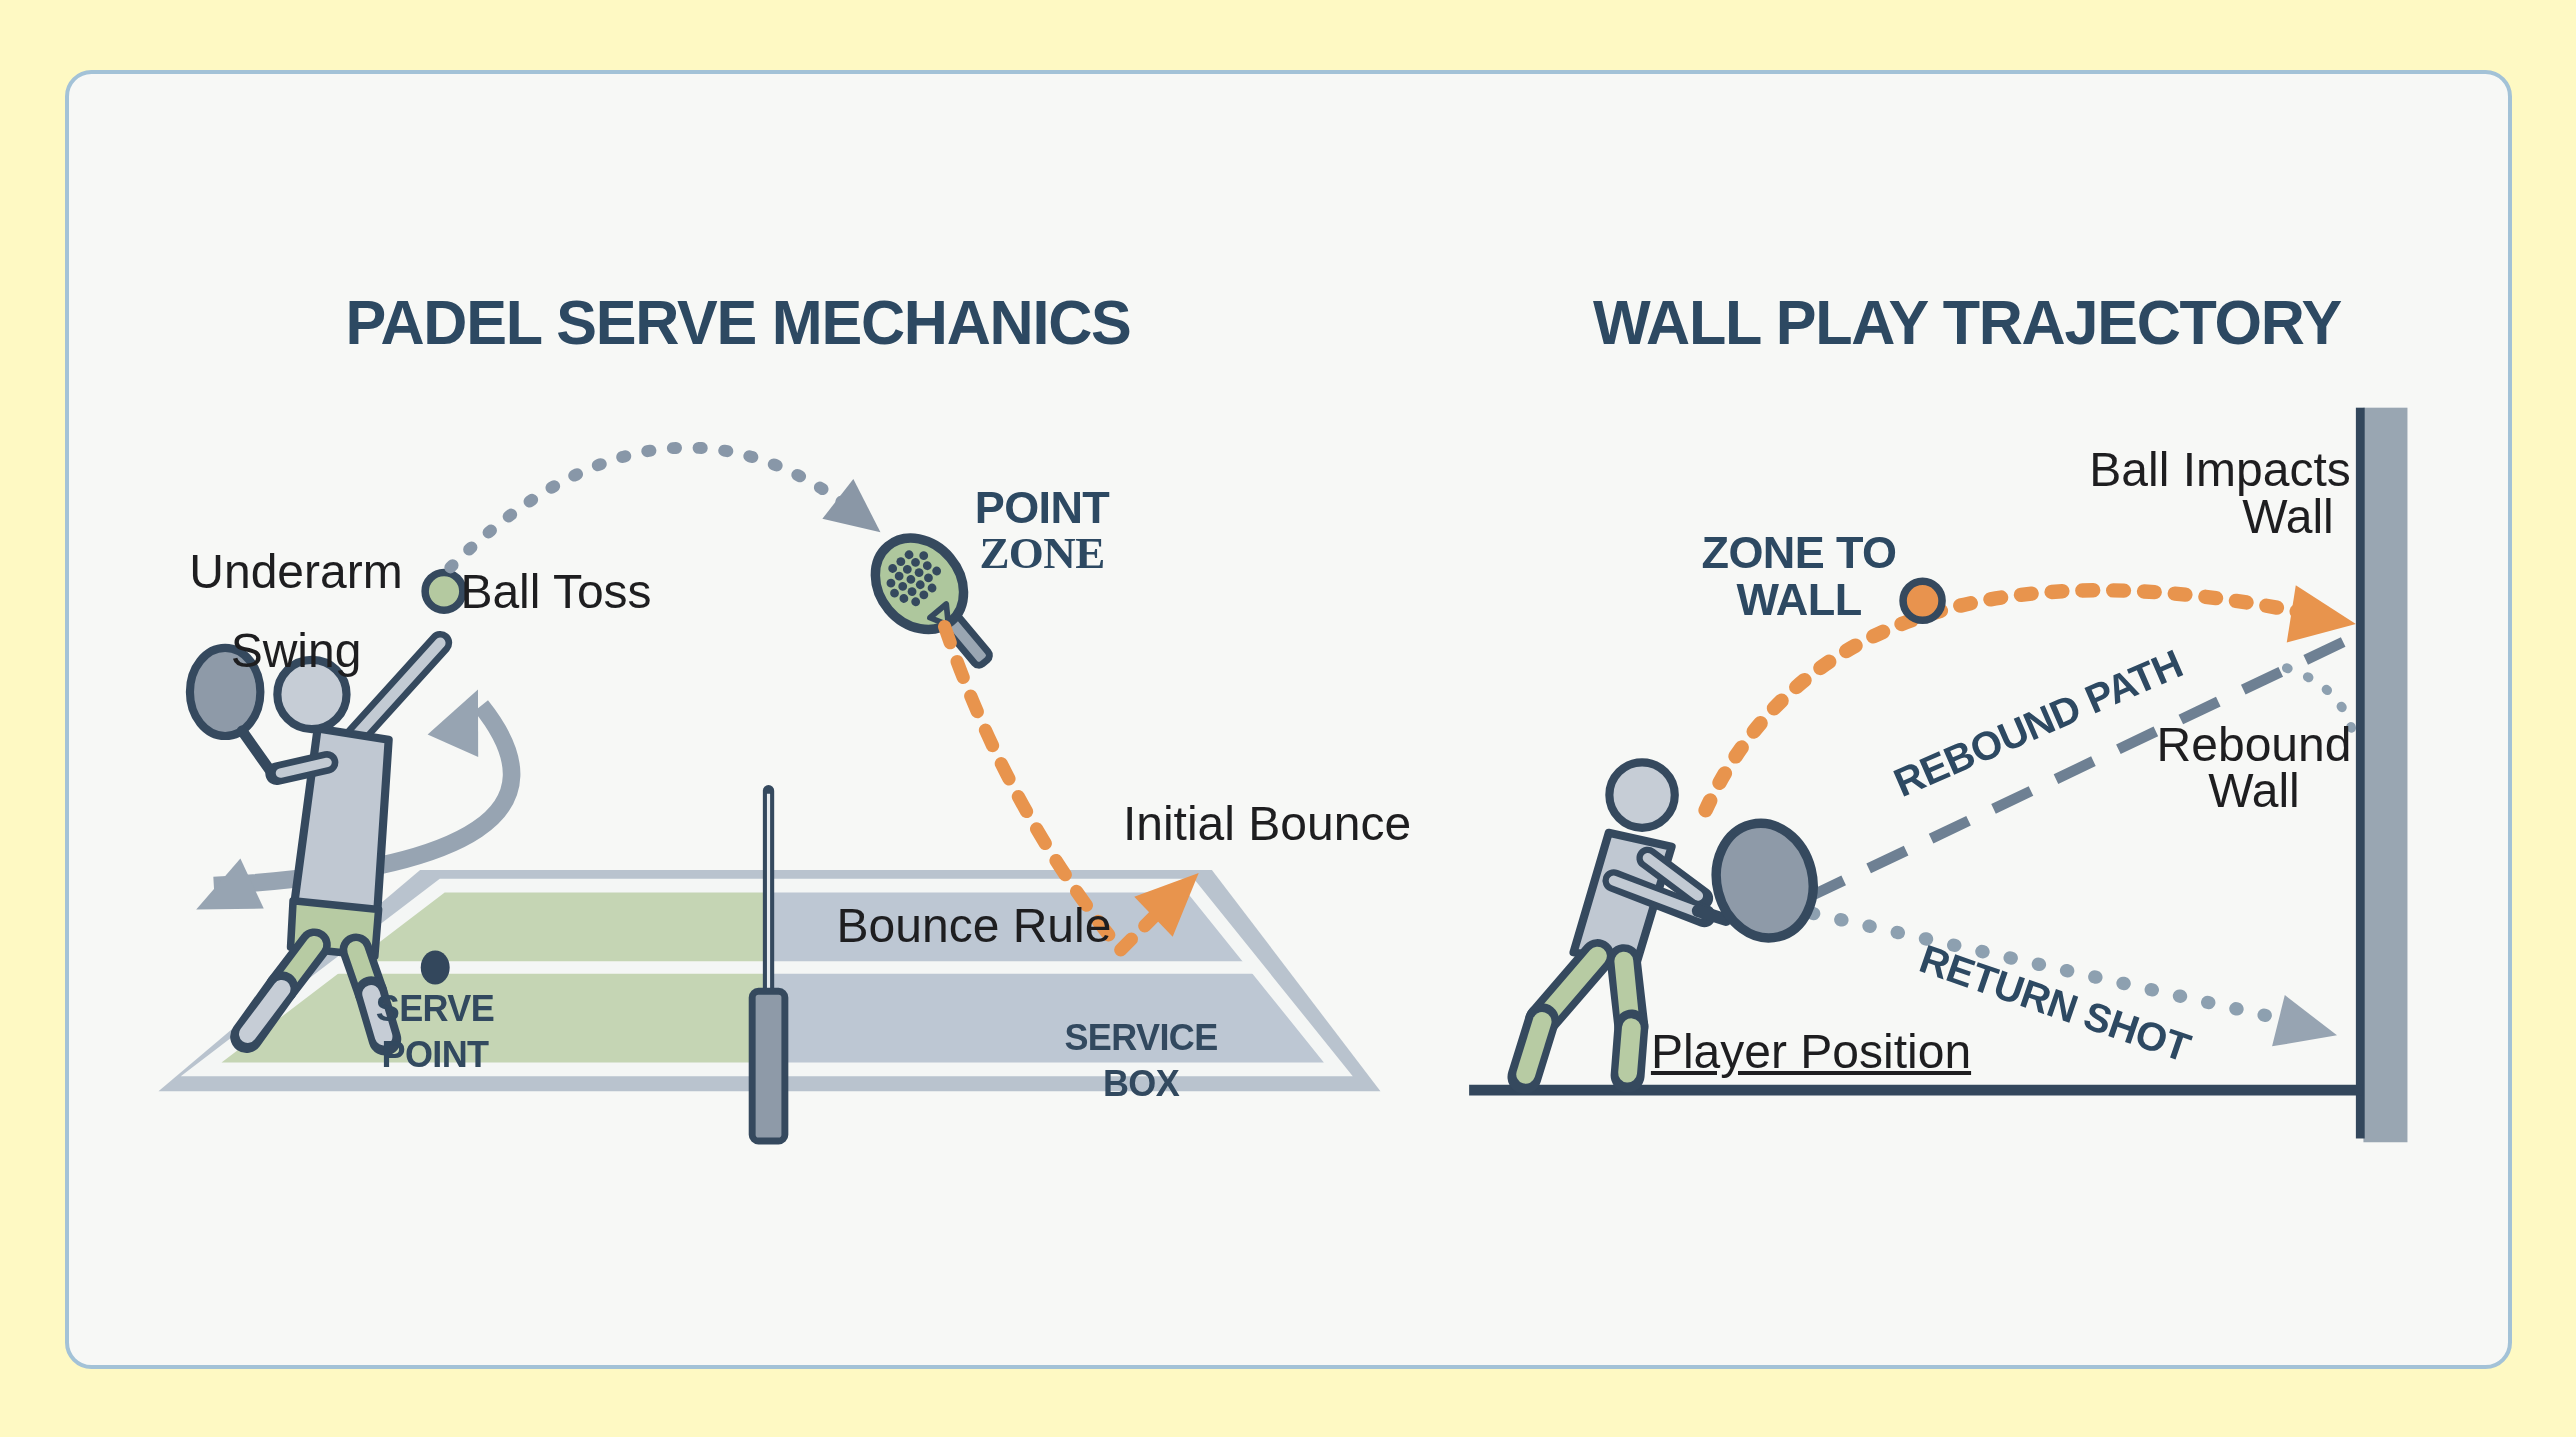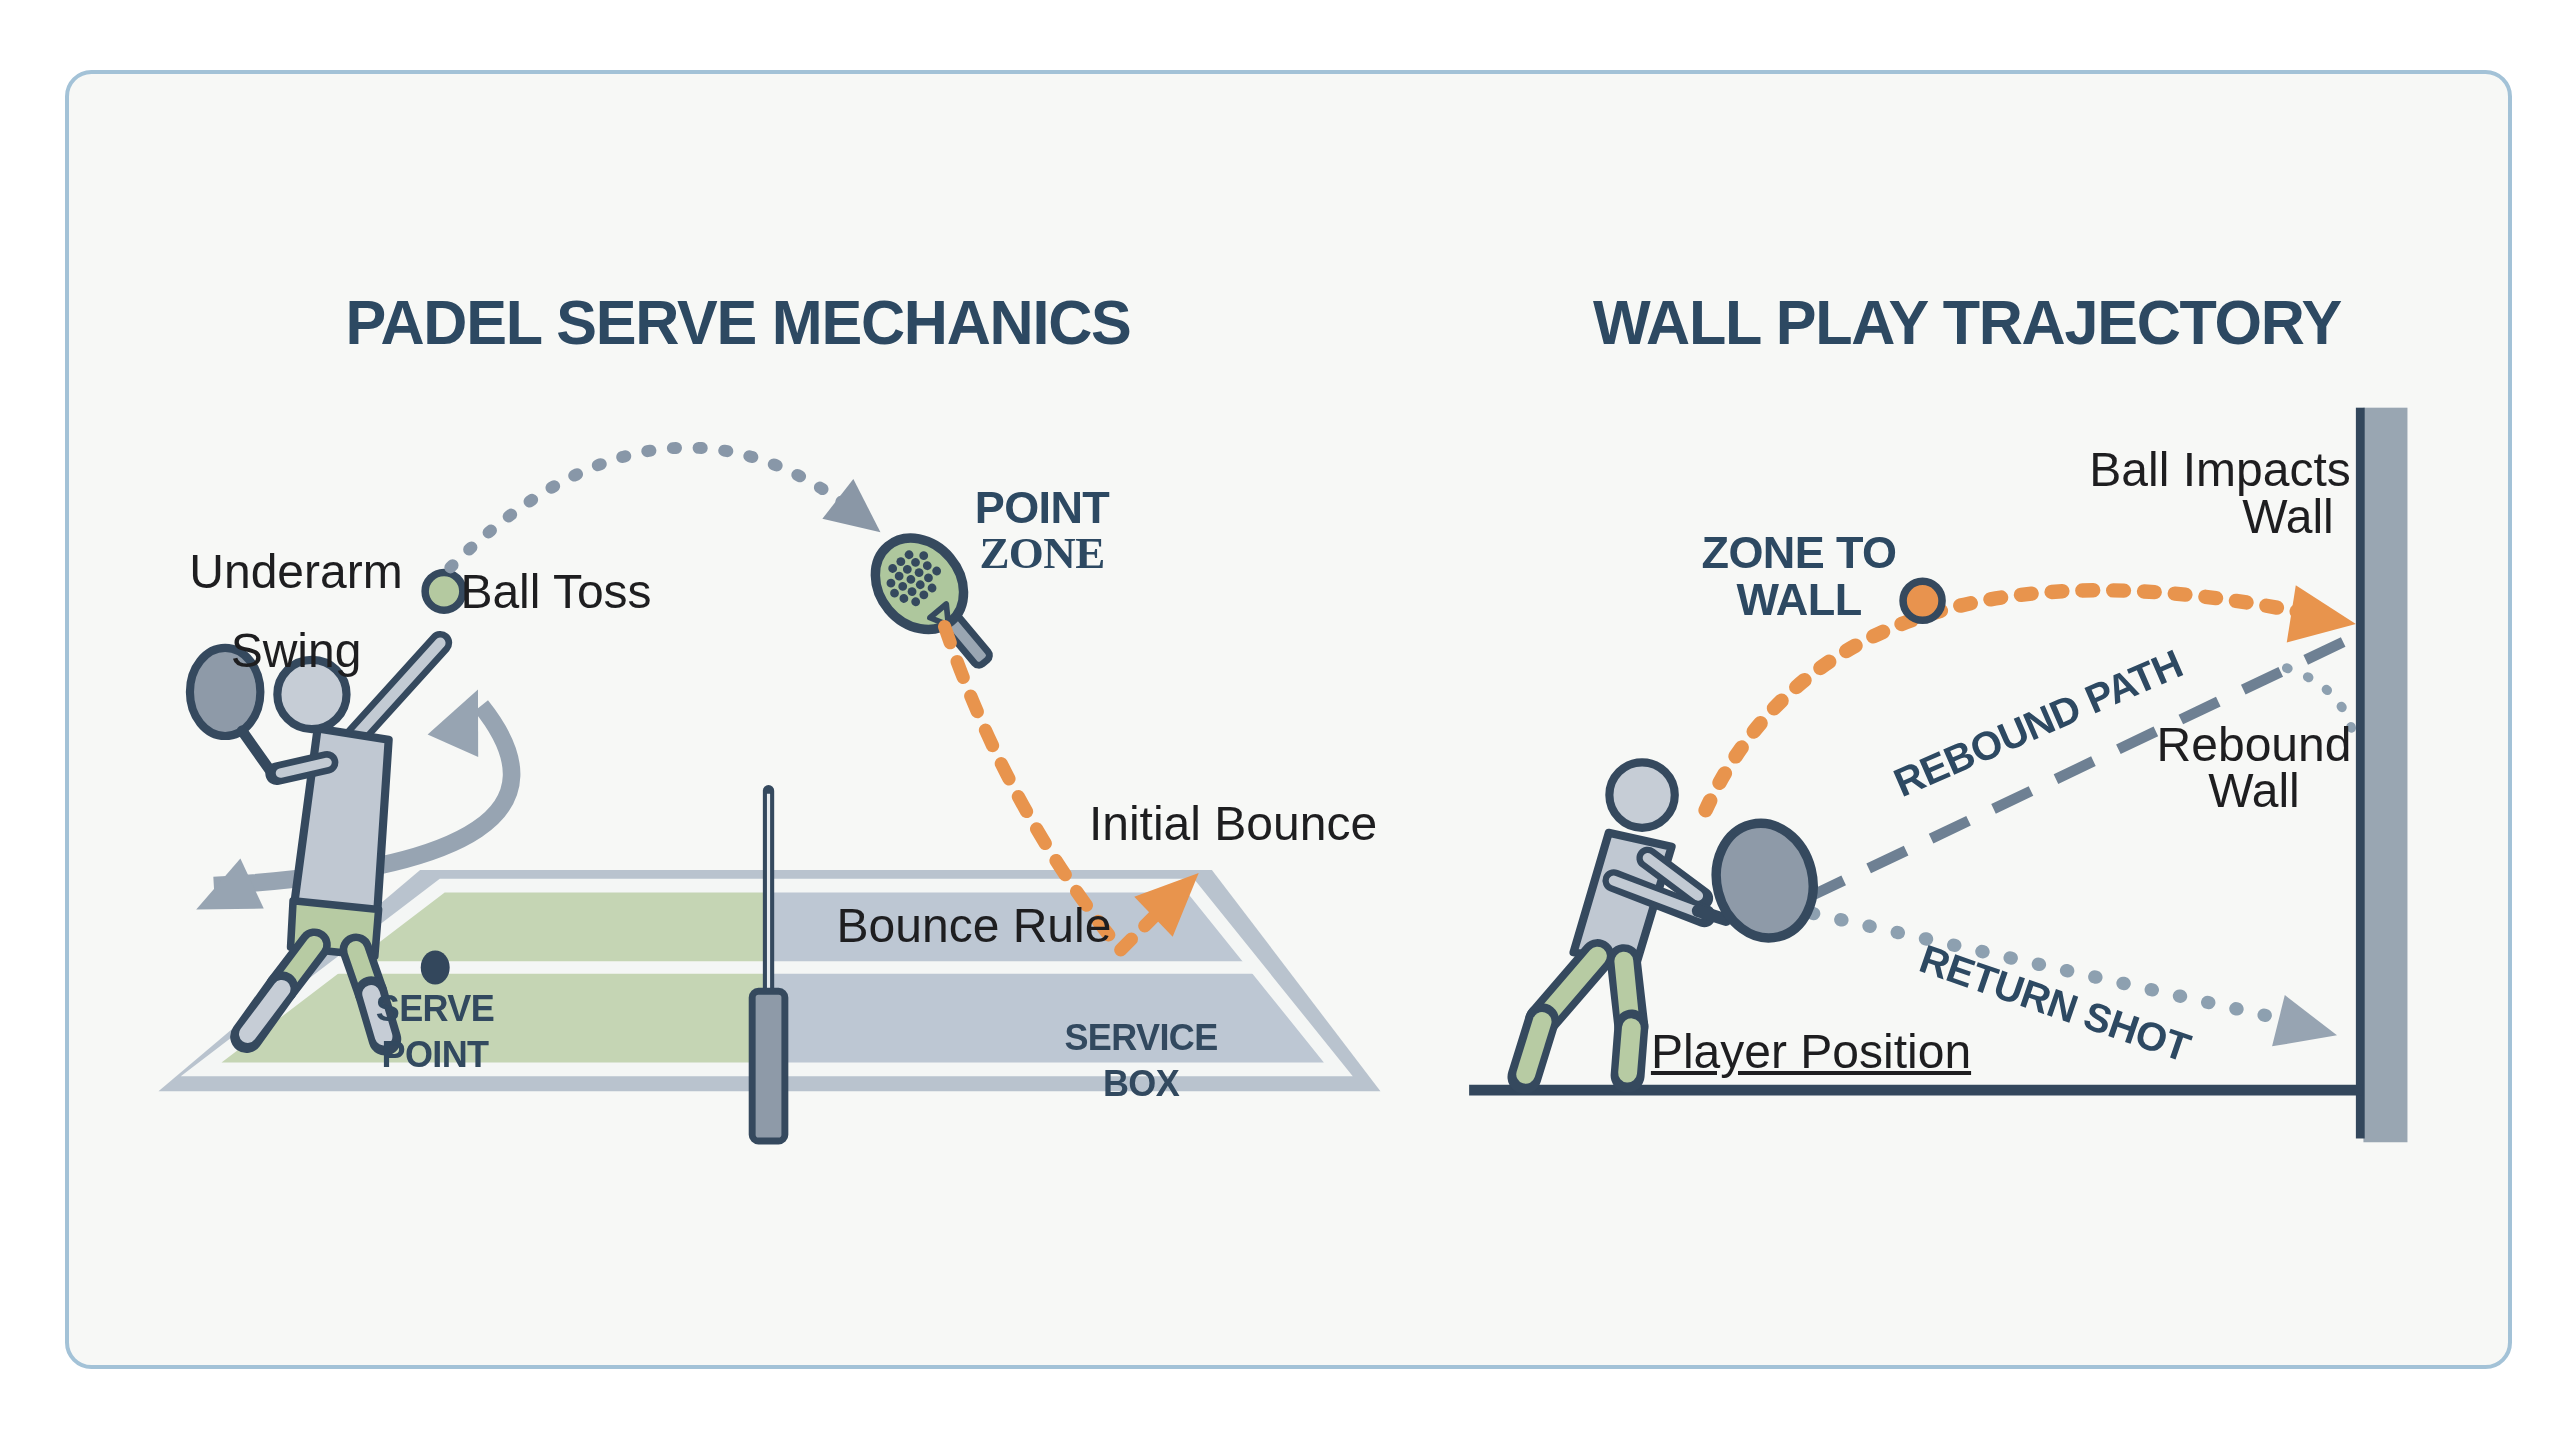--- a/index.html
+++ b/index.html
@@ -1,16 +1,16 @@
 <!DOCTYPE html>
 <html style="font-size:10px"><head>
 <meta charset="utf-8">
 <style>
   html,body{margin:0;padding:0;background:#d8e6f1;}
-  .stage{position:relative;width:2576px;height:1438px;background:#ffffff;overflow:hidden;
+  .stage{position:relative;width:2576px;height:1438px;background:#fef9c3;overflow:hidden;
          font-family:"Liberation Sans",sans-serif;}
   .card{position:absolute;left:65px;top:70px;width:2439px;height:1291px;
         background:#f7f8f6;border:4.4px solid #a3c2d7;border-radius:26.4px;}
   .layer{position:absolute;left:0;top:0;width:2576px;height:1438px;}
   .lbl{position:absolute;white-space:nowrap;transform:translate(-50%,-50%);line-height:1;}
   .title{font-size:63px;font-weight:700;letter-spacing:-1.3px;color:#2d4962;
          transform:translate(-50%,-50%) scaleX(0.97);}
   .black{color:#1e1e20;font-size:48px;font-weight:400;}
   .navy-big{color:#2d4962;font-size:45px;font-weight:700;letter-spacing:-0.6px;}
   .navy-sm{color:#32495f;font-size:36px;font-weight:700;letter-spacing:-0.6px;}
@@ -155,21 +155,21 @@
       <ellipse cx="2806" cy="1400" rx="76" ry="92" fill="#8e9aa8" stroke="#35495e" stroke-width="15" transform="rotate(-14 2806 1400)"></ellipse>
     </g>
   </svg>
 
   <div class="lbl title" style="left:738px;top:322px;">PADEL SERVE MECHANICS</div>
   <div class="lbl black" style="left:296px;top:572px;">Underarm</div>
   <div class="lbl black" style="left:296px;top:651px;">Swing</div>
   <div class="lbl black" style="left:556px;top:592px;">Ball Toss</div>
   <div class="lbl navy-big" style="left:1042px;top:507px;">POINT</div>
   <div class="lbl navy-big" style="left:1042px;top:553px;font-family:Liberation Serif, serif;">ZONE</div>
-  <div class="lbl black" style="left:1233px;top:824px;">Initial Bounce</div>
+  <div class="lbl black" style="left:1267px;top:824px;">Initial Bounce</div>
   <div class="lbl black" style="left:974px;top:926px;">Bounce Rule</div>
   <div class="lbl navy-sm" style="left:435px;top:1009px;">SERVE</div>
   <div class="lbl navy-sm" style="left:435px;top:1055px;">POINT</div>
   <div class="lbl navy-sm" style="left:1141px;top:1038px;">SERVICE</div>
   <div class="lbl navy-sm" style="left:1141px;top:1084px;">BOX</div>
 
   <div class="lbl title" style="left:1967px;top:322px;">WALL PLAY TRAJECTORY</div>
   <div class="lbl navy-big" style="left:1799px;top:552px;">ZONE TO</div>
   <div class="lbl navy-big" style="left:1799px;top:599px;">WALL</div>
   <div class="lbl black" style="left:2220px;top:470px;">Ball Impacts</div>

